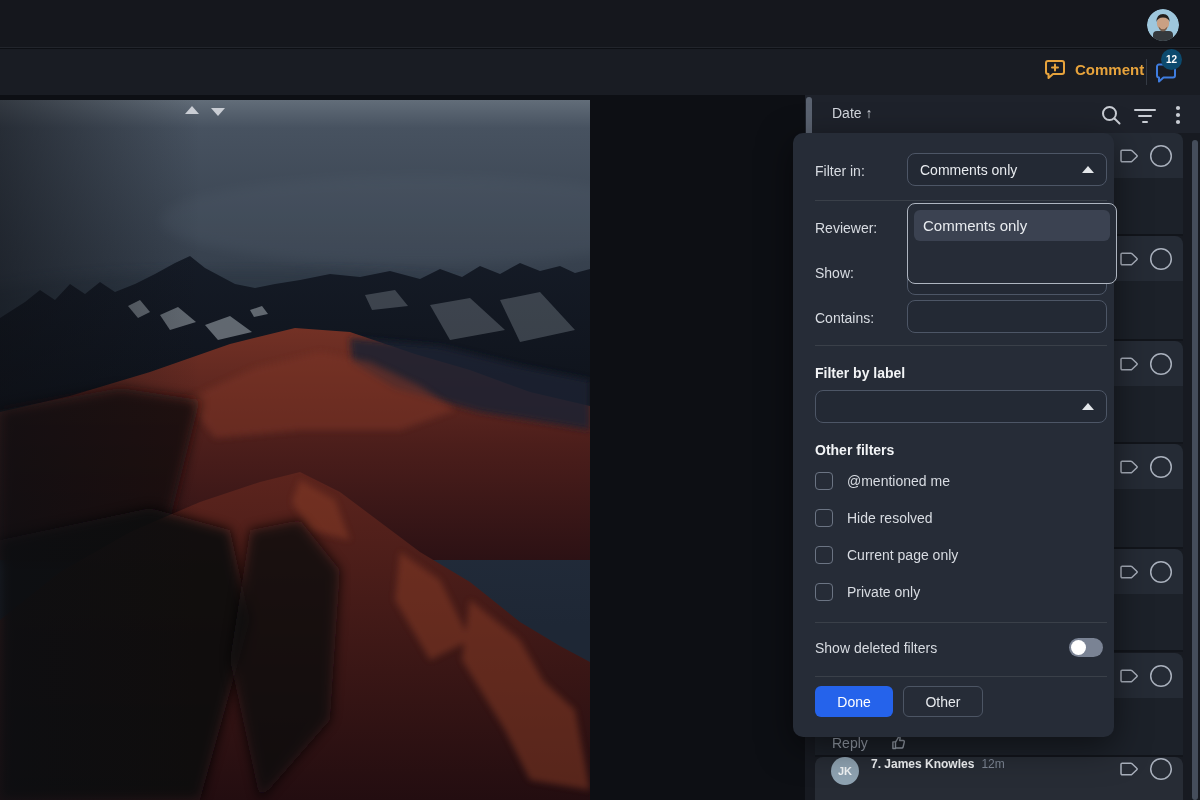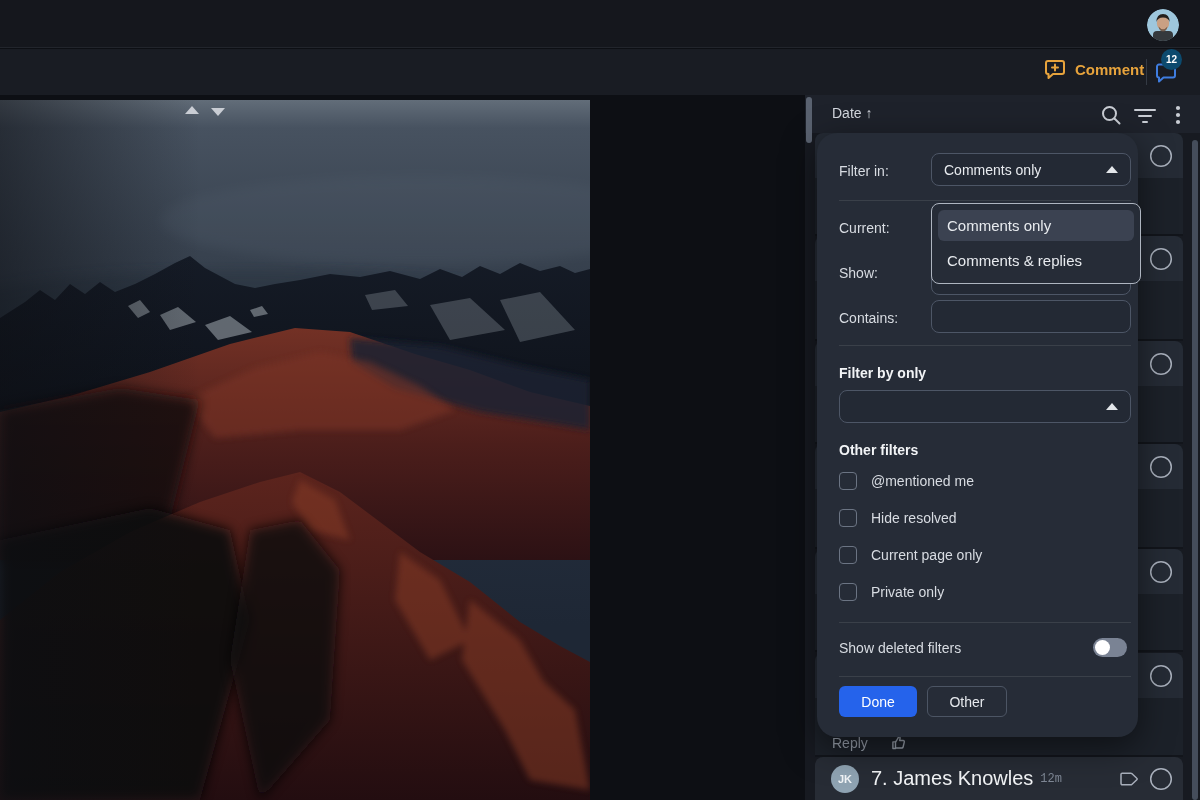--- a/index.html
+++ b/index.html
@@ -57,32 +57,32 @@
   .crow-body { background:#1c2129; }
   .crow-icons { margin-left:auto; display:flex; align-items:center; gap:10px;
     color:#a9b0bc; }
   .row-sep { height:2px; background:#12151b; }
 
   .reply-row { position:absolute; left:815px; top:698px; width:368px; height:57px;
     background:#1c2129; z-index:2; }
   .reply-actions { position:absolute; left:17px; top:36px; display:flex;
     align-items:center; gap:22px; color:#9aa2ae; font-size:14px; }
   .james-row { position:absolute; left:815px; top:757px; width:368px; height:43px;
-    background:#272c35; border-radius:8px 8px 0 0; display:flex; align-items:center;
+    background:#272c35; border-radius:8px 8px 0 0; display:flex; align-items:flex-start;
     padding:0 10px; z-index:2; }
   .jk-avatar { width:28px; height:28px; border-radius:50%; background:#8fa3b2;
     color:#f2f5f7; font-size:11px; font-weight:700; display:flex;
     align-items:center; justify-content:center; margin-left:6px; }
-  .james-name { color:#f2f4f6; font-size:20px; font-weight:400; margin-left:12px; }
-  .james-time { color:#7e8795; font-size:12px; margin-left:7px;font-family:Liberation Mono, monospace; }
+  .james-name { color:#f2f4f6; font-size:12px; font-weight:700; margin-left:12px; }
+  .james-time { color:#7e8795; font-size:12px; margin-left:7px; }
 
   
   .popup { position:absolute; left:793px; top:133px; width:321px; height:604px;
-    background:#262c37; border-radius:20px; z-index:5;
-    box-shadow:0 10px 34px rgba(0,0,0,.5); color:#d8dce2; font-size:14px;margin-left:24px; }
+    background:#262c37; border-radius:10px; z-index:5;
+    box-shadow:0 10px 34px rgba(0,0,0,.5); color:#d8dce2; font-size:14px; }
   .pp-label { position:absolute; left:22px; }
   .pp-divider { position:absolute; left:22px; width:292px; height:1px; background:#3a4049; }
   .fake-select { position:absolute; background:#232934; border:1px solid #4d5666;
     border-radius:8px; display:flex; align-items:center; padding:0 12px;
     color:#e8ebef; font-size:14px; cursor:pointer; }
   .caret-up { width:0; height:0; border-left:6px solid transparent;
     border-right:6px solid transparent; border-bottom:7px solid #e3e6ea;
     margin-left:auto; }
   .pp-input { position:absolute; background:#232934; border:1px solid #4d5666;
     border-radius:8px; color:#e8ebef; font-size:14px; padding:0 12px;
@@ -325,35 +325,34 @@
   <div class="popup">
 
     <div class="pp-label" style="top:30px">Filter in:</div>
     <div class="fake-select" style="left:114px;top:20px;width:200px;height:33px">
       <span>Comments only</span>
       <span class="caret-up"></span>
     </div>
 
     <div class="pp-divider" style="top:67px"></div>
 
-    <div class="pp-label" style="top:87px">Current:</div>
+    <div class="pp-label" style="top:87px">Reviewer:</div>
     <div class="pp-label" style="top:132px">Show:</div>
     <div class="fake-select" style="left:114px;top:129px;width:200px;height:33px;z-index:6"></div>
 
     <div class="menu">
       <div class="menu-opt sel">Comments only</div>
-      <div class="menu-opt" style="margin-top:4px">Comments &amp; replies</div>
     </div>
 
     <div class="pp-label" style="top:177px">Contains:</div>
     <input class="pp-input" style="left: 114px; top: 167px; width: 200px; height: 33px;" value="">
 
     <div class="pp-divider" style="top:212px"></div>
 
-    <div class="pp-label pp-heading" style="top:232px">Filter by only</div>
+    <div class="pp-label pp-heading" style="top:232px">Filter by label</div>
     <div class="fake-select" style="left:22px;top:257px;width:292px;height:33px">
       <span class="caret-up"></span>
     </div>
 
     <div class="pp-label pp-heading" style="top:309px">Other filters</div>
 
     <div class="cb-row" style="top:339px">
       <div class="cb"></div>
       <span>@mentioned me</span>
     </div>

